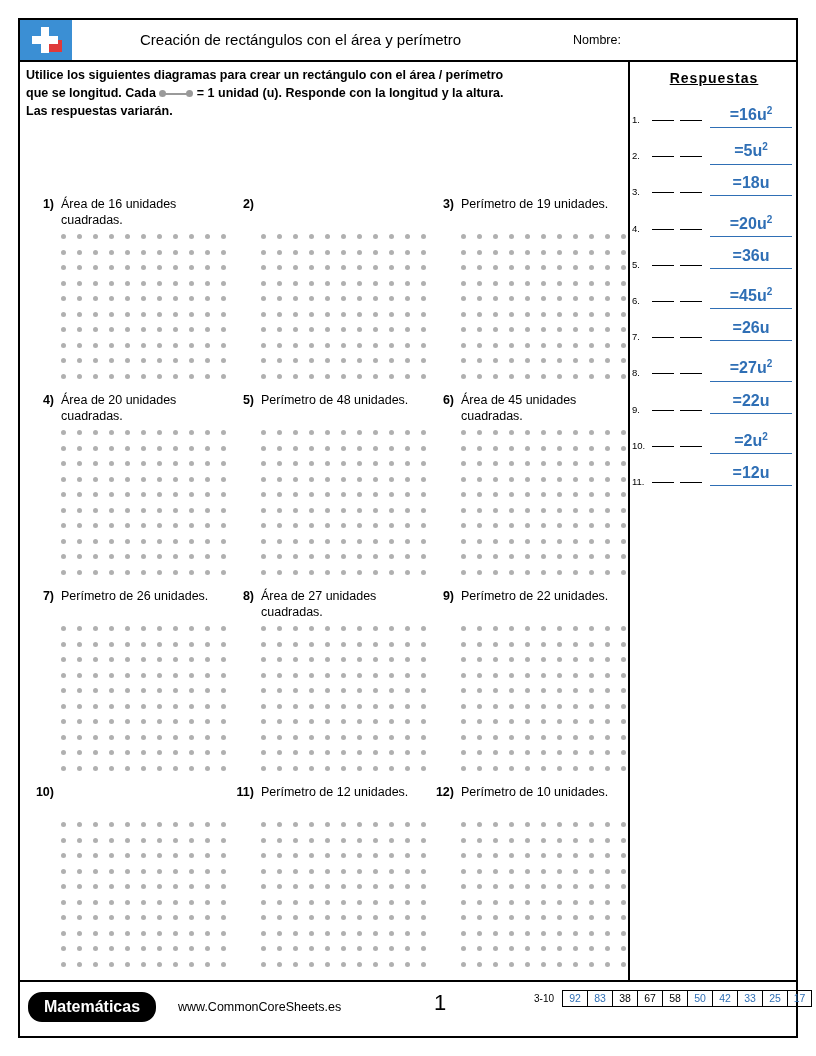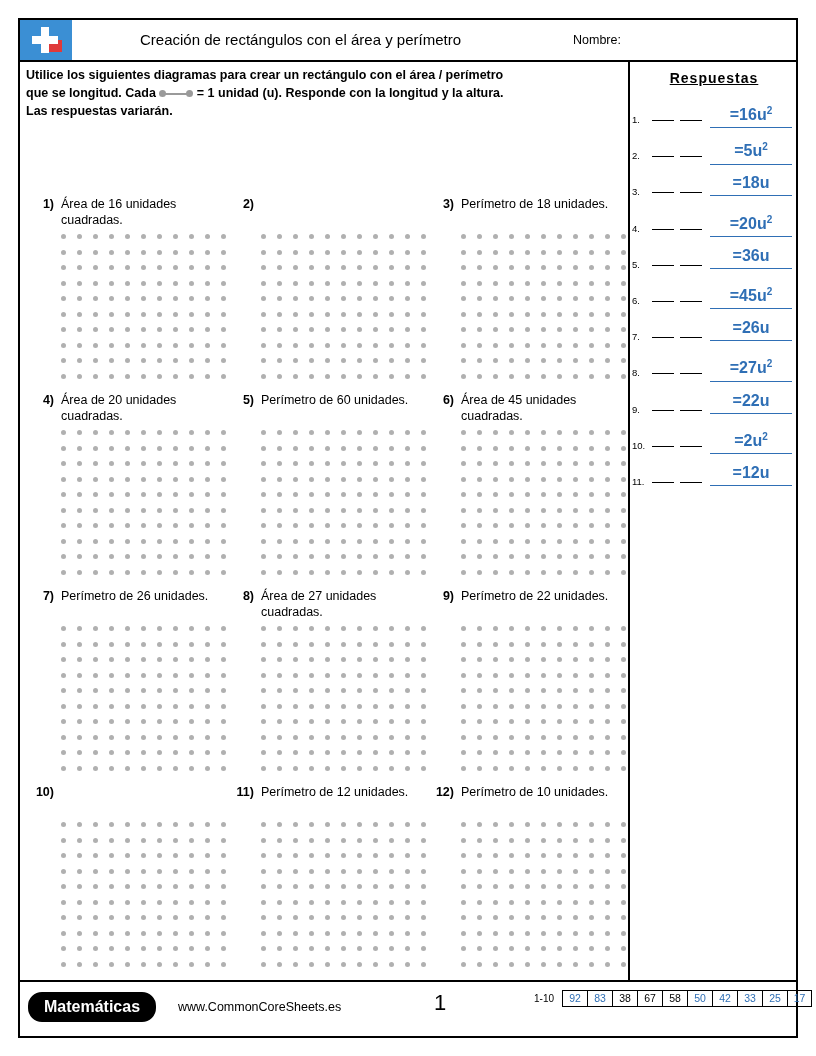--- a/index.html
+++ b/index.html
@@ -557,21 +557,21 @@
             <div class="gdot" style="left: 96px; top: 139.5px;"></div>
             <div class="gdot" style="left: 112px; top: 139.5px;"></div>
             <div class="gdot" style="left: 128px; top: 139.5px;"></div>
             <div class="gdot" style="left: 144px; top: 139.5px;"></div>
             <div class="gdot" style="left: 160px; top: 139.5px;"></div>
           </div>
       </div>
       <div class="prob c2">
         <div class="prob-head">
           <span class="prob-num">3)</span>
-          <span class="prob-text">Perímetro de 18 unidades.</span>
+          <span class="prob-text">Perímetro de 19 unidades.</span>
         </div>
         <div class="grid">
             <div class="gdot" style="left: 0px; top: 0px;"></div>
             <div class="gdot" style="left: 16px; top: 0px;"></div>
             <div class="gdot" style="left: 32px; top: 0px;"></div>
             <div class="gdot" style="left: 48px; top: 0px;"></div>
             <div class="gdot" style="left: 64px; top: 0px;"></div>
             <div class="gdot" style="left: 80px; top: 0px;"></div>
             <div class="gdot" style="left: 96px; top: 0px;"></div>
             <div class="gdot" style="left: 112px; top: 0px;"></div>
@@ -796,21 +796,21 @@
             <div class="gdot" style="left: 96px; top: 139.5px;"></div>
             <div class="gdot" style="left: 112px; top: 139.5px;"></div>
             <div class="gdot" style="left: 128px; top: 139.5px;"></div>
             <div class="gdot" style="left: 144px; top: 139.5px;"></div>
             <div class="gdot" style="left: 160px; top: 139.5px;"></div>
           </div>
       </div>
       <div class="prob c1">
         <div class="prob-head">
           <span class="prob-num">5)</span>
-          <span class="prob-text">Perímetro de 60 unidades.</span>
+          <span class="prob-text">Perímetro de 48 unidades.</span>
         </div>
         <div class="grid">
             <div class="gdot" style="left: 0px; top: 0px;"></div>
             <div class="gdot" style="left: 16px; top: 0px;"></div>
             <div class="gdot" style="left: 32px; top: 0px;"></div>
             <div class="gdot" style="left: 48px; top: 0px;"></div>
             <div class="gdot" style="left: 64px; top: 0px;"></div>
             <div class="gdot" style="left: 80px; top: 0px;"></div>
             <div class="gdot" style="left: 96px; top: 0px;"></div>
             <div class="gdot" style="left: 112px; top: 0px;"></div>
@@ -1823,21 +1823,21 @@
         </div>
       </div>
   </div>
 
   <div class="footer">
     <div class="math-badge">Matemáticas</div>
     <div class="site">www.CommonCoreSheets.es</div>
     <div class="page-num">1</div>
     <div class="scorebox">
         <div class="score-row">
-          <div class="lbl">1-10</div>
+          <div class="lbl">3-10</div>
           <div class="score-cell hl">92</div>
           <div class="score-cell hl">83</div>
           <div class="score-cell">38</div>
           <div class="score-cell">67</div>
           <div class="score-cell">58</div>
           <div class="score-cell hl">50</div>
           <div class="score-cell hl">42</div>
           <div class="score-cell hl">33</div>
           <div class="score-cell hl">25</div>
           <div class="score-cell last hl">17</div>

